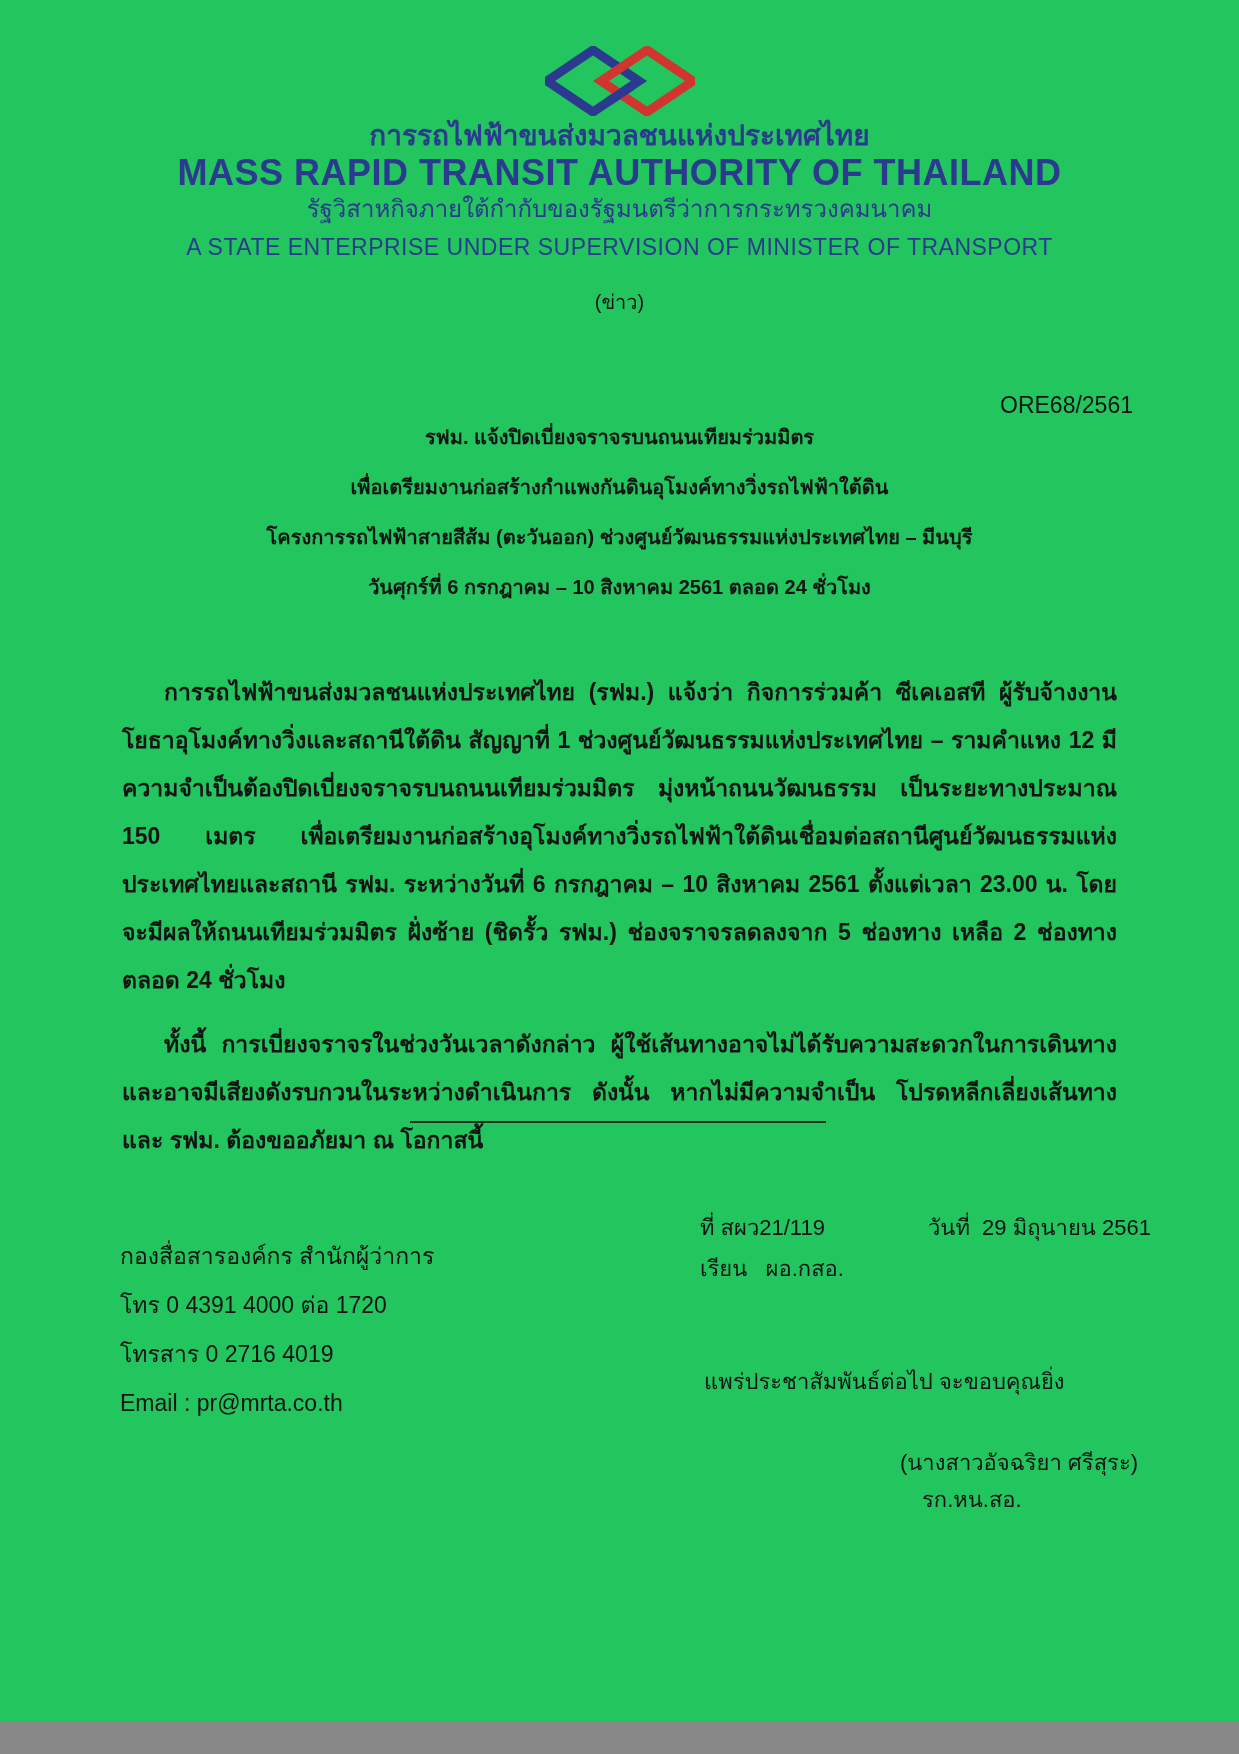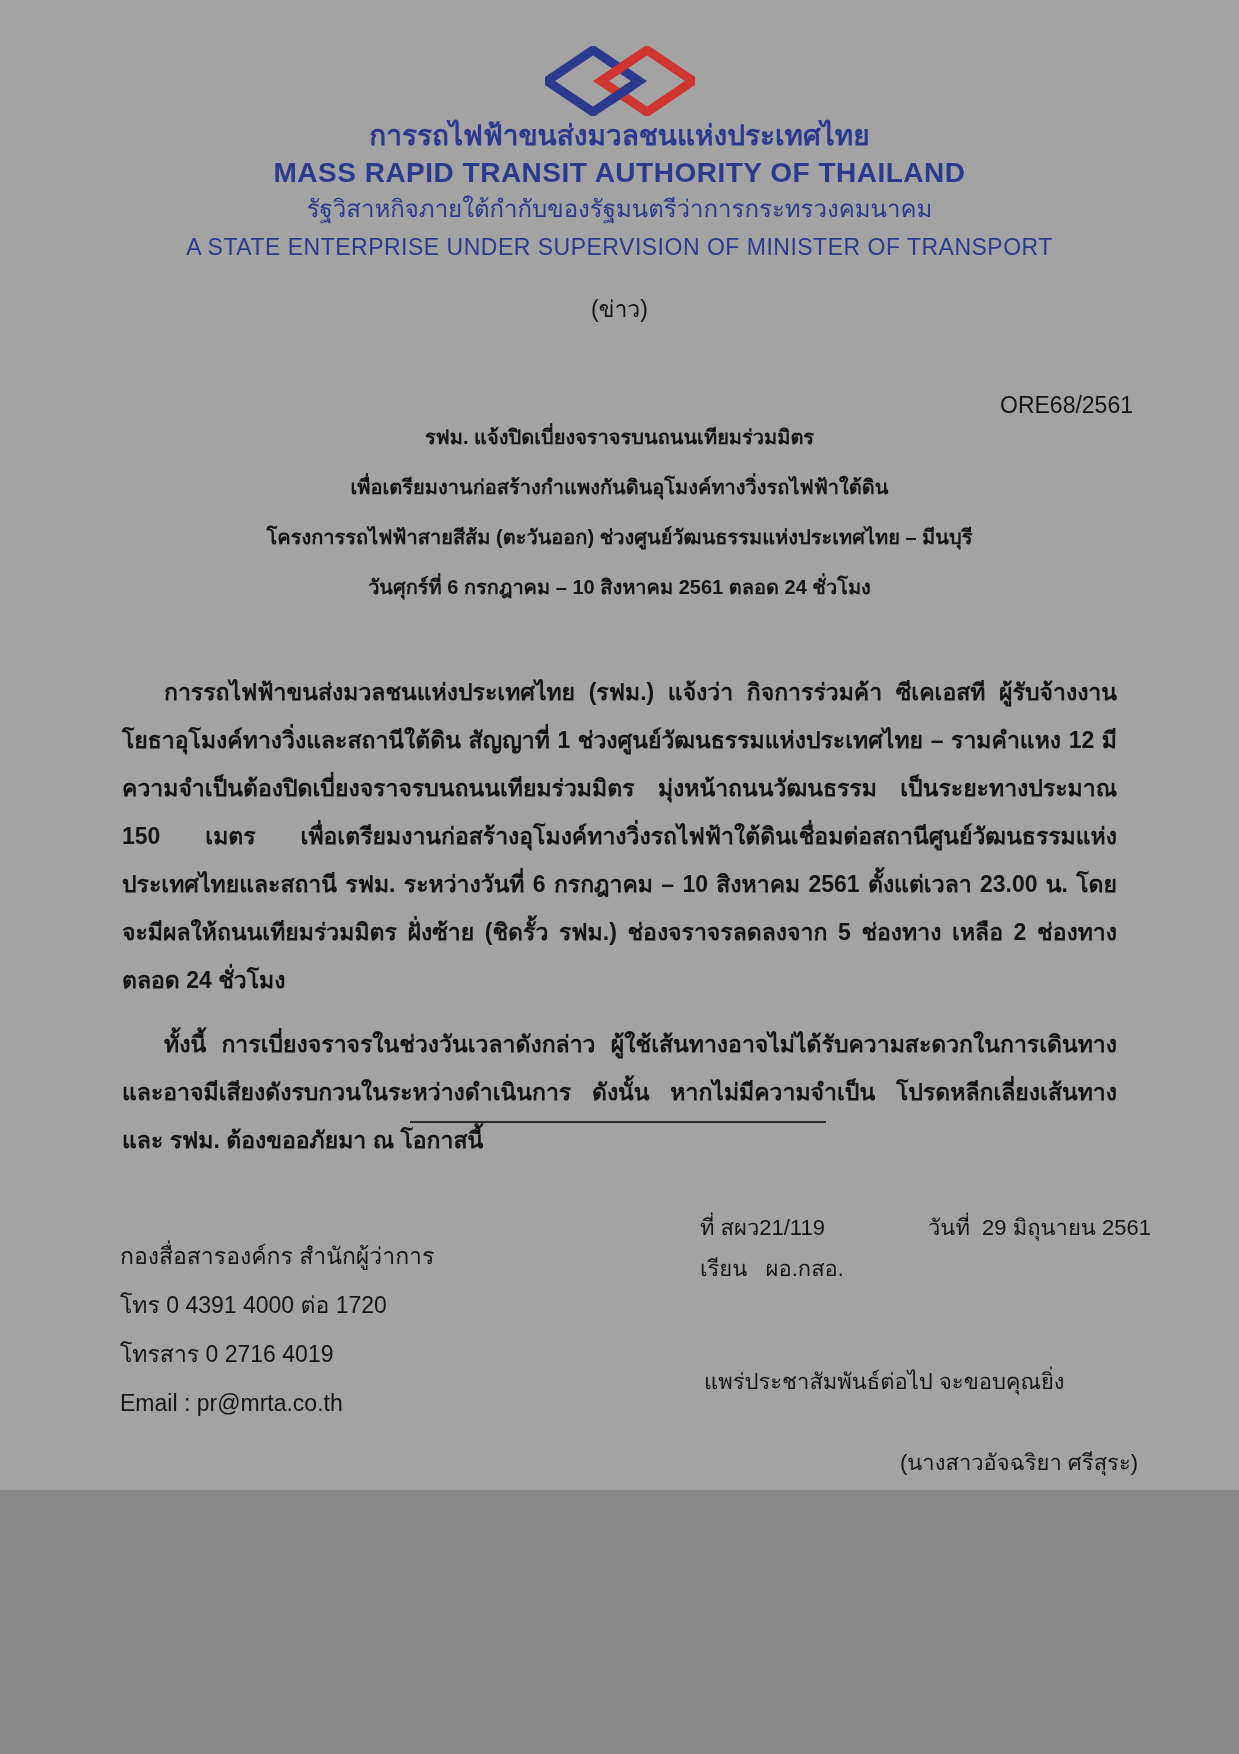--- a/index.html
+++ b/index.html
@@ -1,34 +1,34 @@
 <!DOCTYPE html>
 <html><head>
 <meta charset="utf-8">
 <style>
   html,body{margin:0;padding:0;background:#888;}
   .page{
     position:relative;
-    width:1239px;height:1490px;
-    background:#a3a3a3;
+    width:1239px;height:1722px;
+    background:#22c55e;
     margin:0 auto;
     font-family:"Liberation Sans","DejaVu Sans",sans-serif;
     color:#141414;
     overflow:hidden;
   }
   .abs{position:absolute;}
   .center-text{left:106px;width:1027px;text-align:center;}
 
   
   .logo{left:50%;top:46px;transform:translateX(-50%);}
   .org-th{top:118px;font-size:28px;font-weight:700;color:#2b3a8f;line-height:36px;}
-  .org-en{top:156px;font-size:28px;font-weight:600;color:#2b3a8f;line-height:34px;letter-spacing:0.5px;}
+  .org-en{top:156px;font-size:36px;font-weight:600;color:#2b3a8f;line-height:34px;letter-spacing:0.5px;}
   .sup-th{top:192px;font-size:24px;font-weight:400;color:#2b3a8f;line-height:34px;}
   .sup-en{top:230px;font-size:23px;font-weight:500;color:#2b3a8f;line-height:34px;letter-spacing:0.5px;}
-  .news-label{top:293px;font-size:23px;line-height:32px;}
+  .news-label{top:286px;font-size:20px;line-height:32px;}
   .ref-number{top:390px;left:106px;width:1027px;text-align:right;font-size:23px;line-height:30px;}
 
   
   .headline{top:412px;left:106px;width:1027px;}
   .headline div{font-size:20px;font-weight:700;line-height:50px;text-align:center;}
 
   
   .body-block{top:652px;left:106px;width:1027px;font-size:23px;line-height:48px;}
   .body-block p{
     margin:16px;

